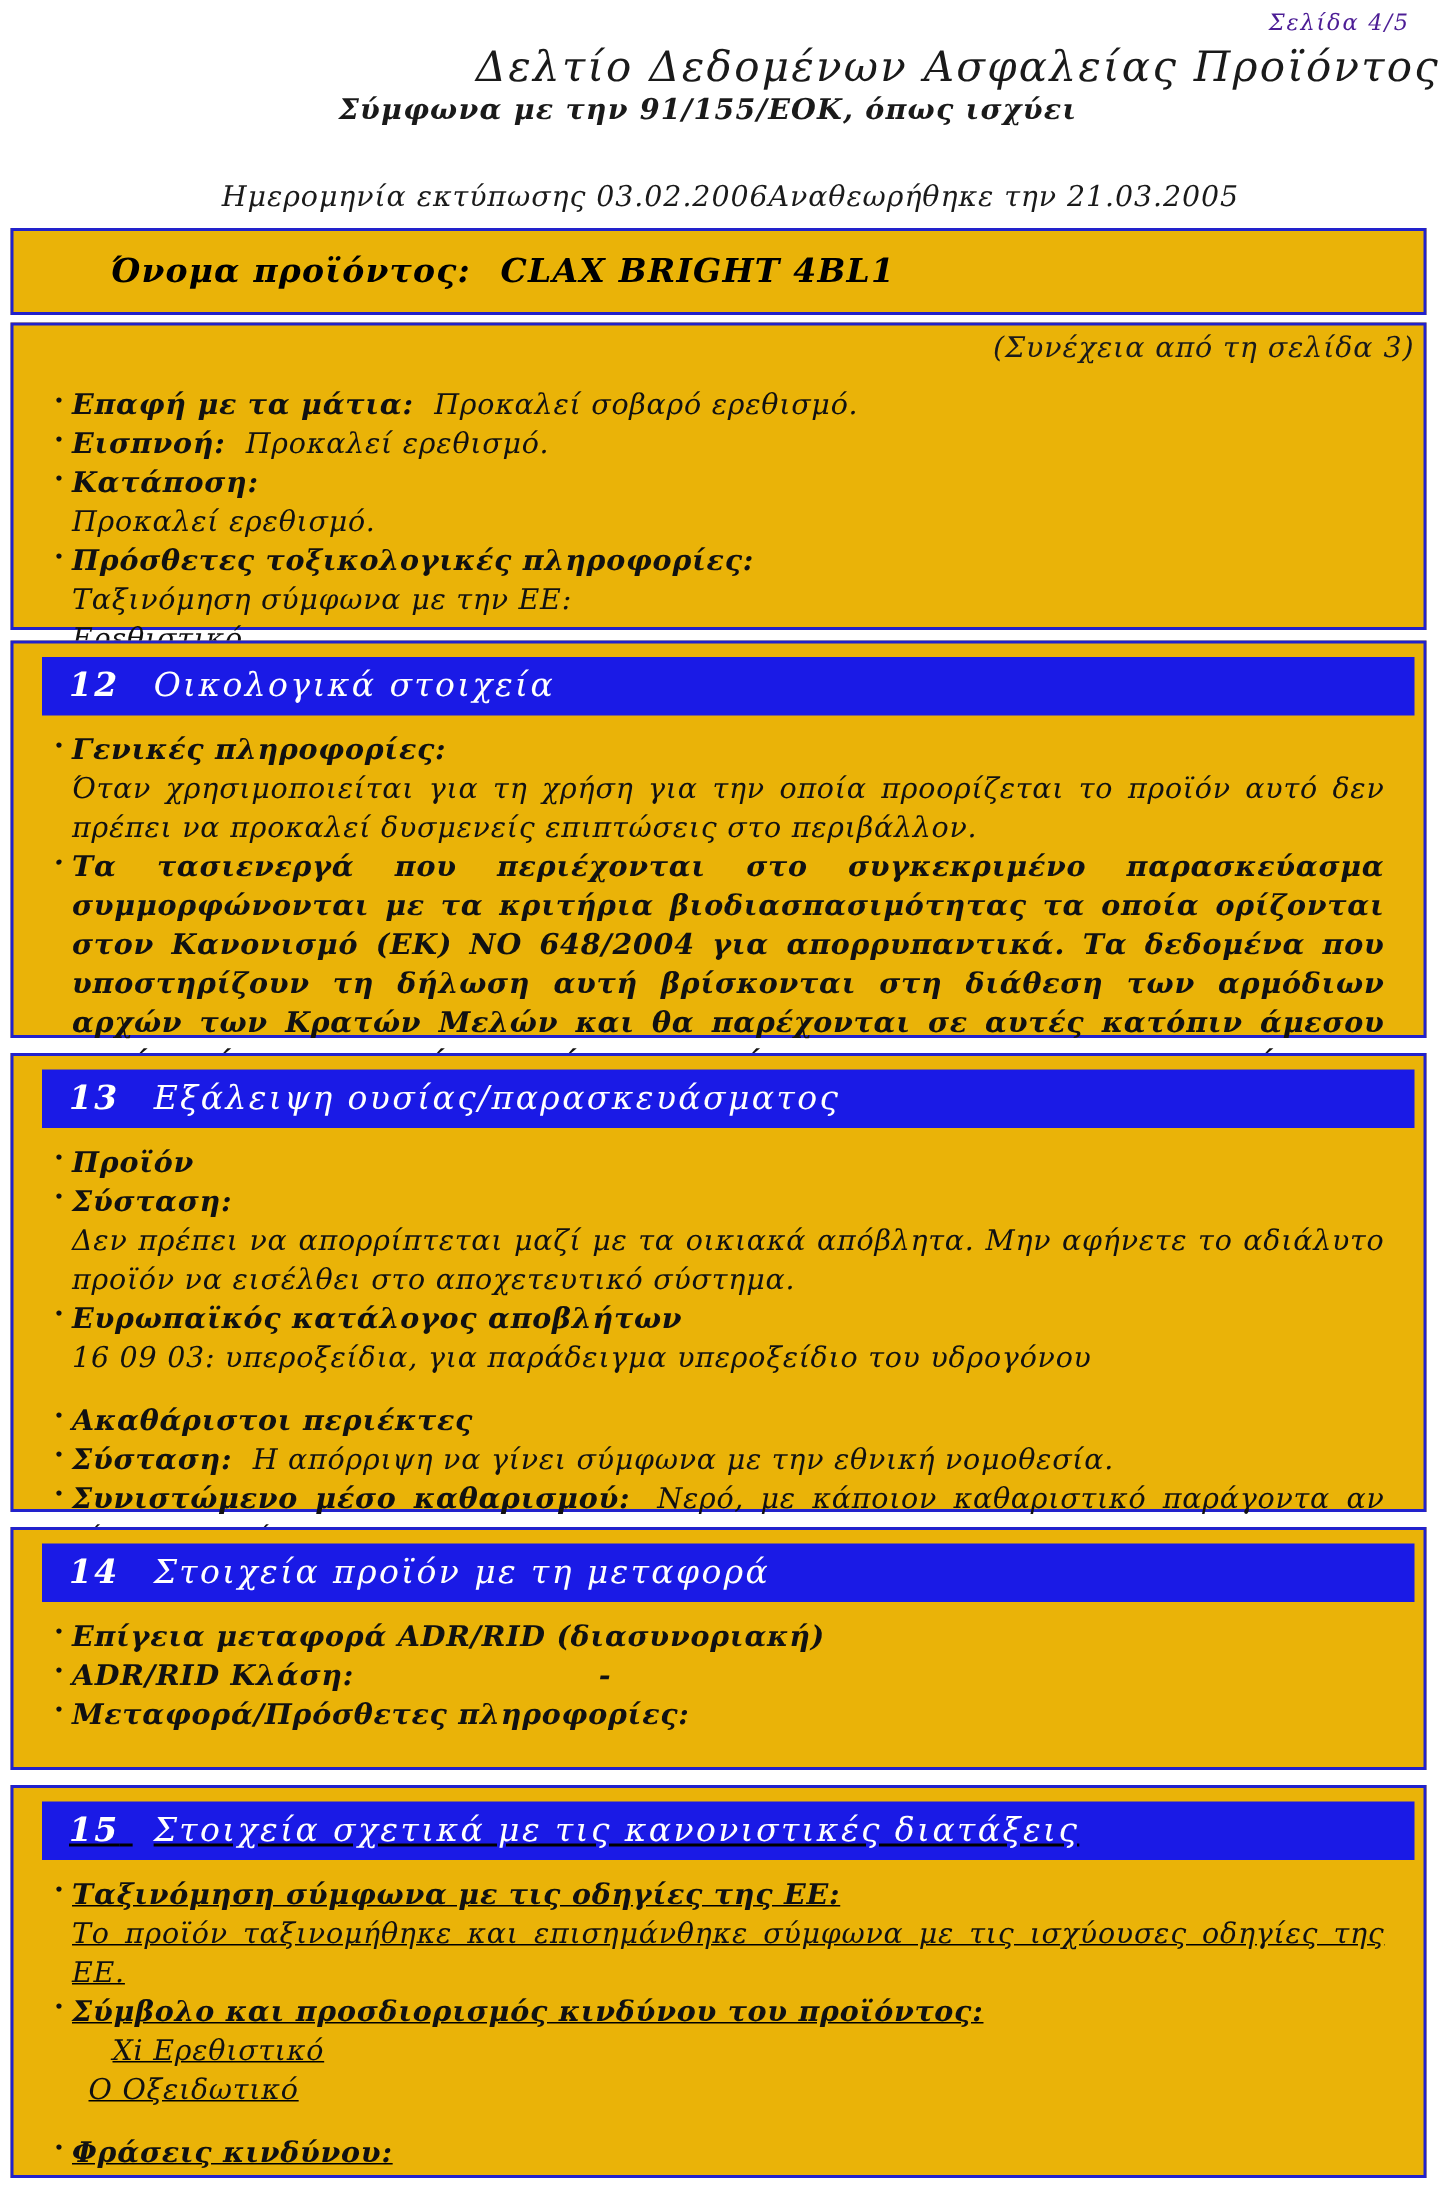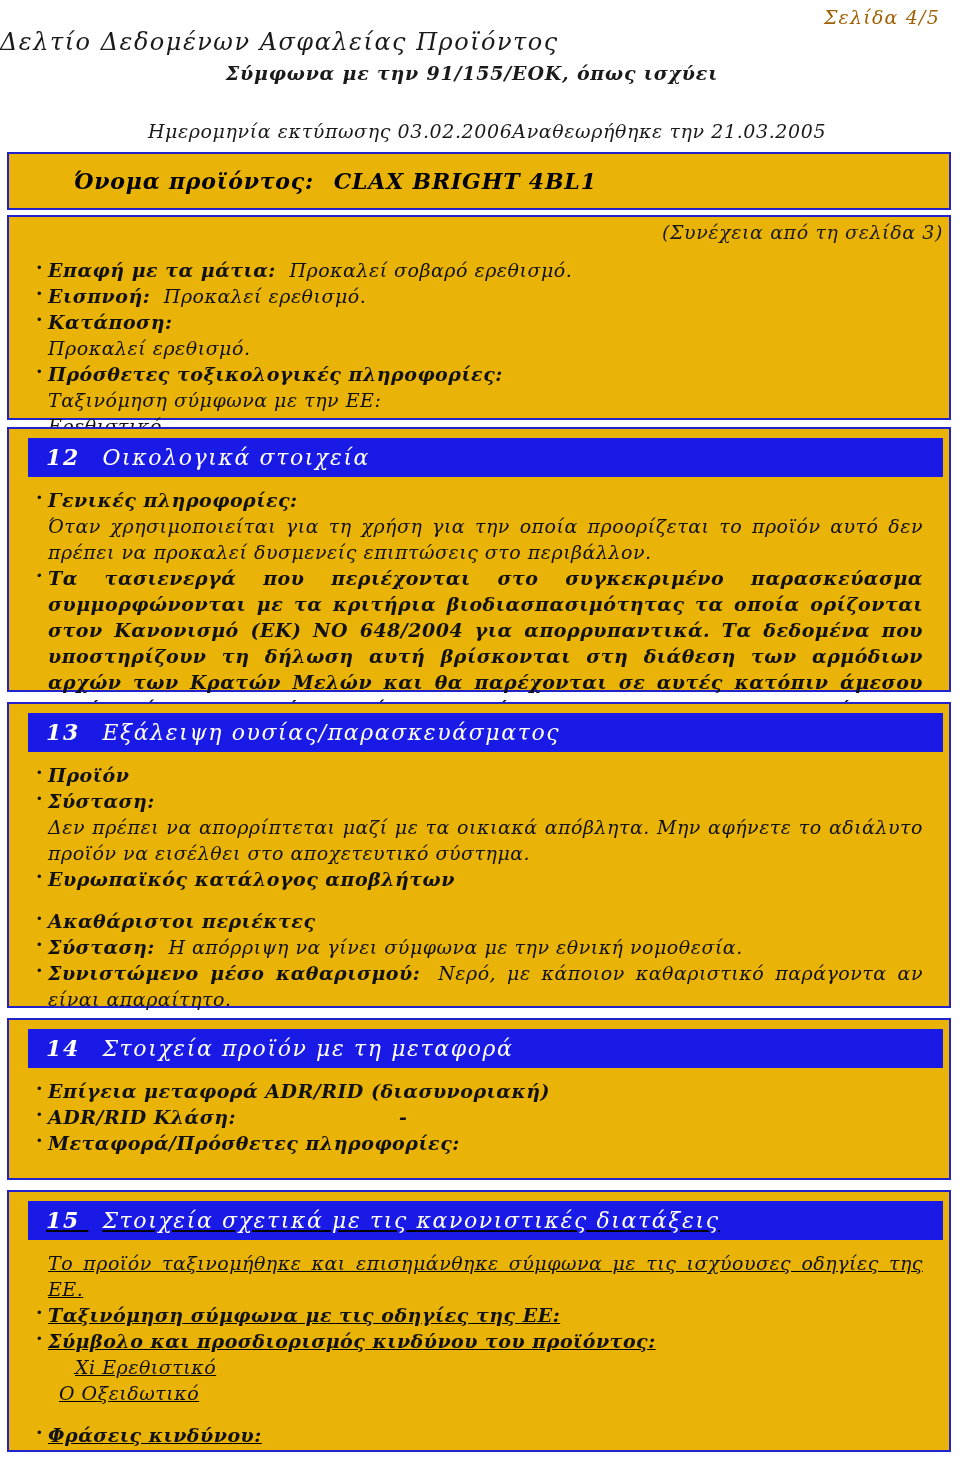--- a/index.html
+++ b/index.html
@@ -16,31 +16,31 @@
     width: 960px;
     height: 1458px;
     background: #ffffff;
   }
 
   
   .pagenum {
     position: absolute;
     top: 6px; right: 20px;
     font-style: italic;
-    font-size: 19px;
+    font-size: 15px;
     letter-spacing: 1.2px;
-    color: #a16207;
+    color: #4c1d95;
     white-space: nowrap;
   }
   .doc-title {
     position: absolute;
     top: 28px; left: 0; right: 0;
-    text-align: left;
-    font-style: italic;
-    font-size: 24px;
+    text-align: right;
+    font-style: italic;
+    font-size: 28px;
     letter-spacing: 1.5px;
     color: #1a1a1a;
     white-space: nowrap;
   }
   .doc-subtitle {
     position: absolute;
     top: 62px; left: 0; right: 16px;
     text-align: center;
     font-style: italic;
     font-weight: bold;
@@ -196,20 +196,21 @@
       <div class="row bullet">
         <span class="b">Προϊόν</span>
       </div>
       <div class="row bullet">
         <span class="b">Σύσταση:</span>
       </div>
       <div class="row plain i just">Δεν πρέπει να απορρίπτεται μαζί με τα οικιακά απόβλητα. Μην αφήνετε το αδιάλυτο προϊόν να εισέλθει στο αποχετευτικό σύστημα.</div>
       <div class="row bullet">
         <span class="b">Ευρωπαϊκός κατάλογος αποβλήτων</span>
       </div>
+      <div class="row plain i">16 09 03: υπεροξείδια, για παράδειγμα υπεροξείδιο του υδρογόνου</div>
       <div class="spacer"></div>
       <div class="row bullet">
         <span class="b">Ακαθάριστοι περιέκτες</span>
       </div>
       <div class="row bullet">
         <span class="b">Σύσταση:</span>
         <span class="i" style="margin-left:7px;">Η απόρριψη να γίνει σύμφωνα με την εθνική νομοθεσία.</span>
       </div>
       <div class="row bullet just">
         <span class="b">Συνιστώμενο μέσο καθαρισμού:</span>
@@ -237,24 +238,24 @@
       </div>
     </div>
   </div>
 
   <div class="box" style="top:1190px; height:262px;text-decoration:underline;">
     <div class="bar">
       <span class="num">15</span>
       <span style="margin-left:14px;">Στοιχεία σχετικά με τις κανονιστικές διατάξεις</span>
     </div>
     <div class="body">
+      <div class="row bullet">
+        <span class="b">Ταξινόμηση σύμφωνα με τις οδηγίες της ΕΕ:</span>
+      </div>
       <div class="row plain i just">Το προϊόν ταξινομήθηκε και επισημάνθηκε σύμφωνα με τις ισχύουσες οδηγίες της ΕΕ.</div>
-      <div class="row bullet">
-        <span class="b">Ταξινόμηση σύμφωνα με τις οδηγίες της ΕΕ:</span>
-      </div>
       <div class="row bullet">
         <span class="b">Σύμβολο και προσδιορισμός κινδύνου του προϊόντος:</span>
       </div>
       <div class="row indent2 i">Xi Ερεθιστικό</div>
       <div class="row indent i">Ο  Οξειδωτικό</div>
       <div class="spacer"></div>
       <div class="row bullet">
         <span class="b">Φράσεις κινδύνου:</span>
       </div>
       <div class="contto">(Συνέχεια στη σελίδα 5)</div>

